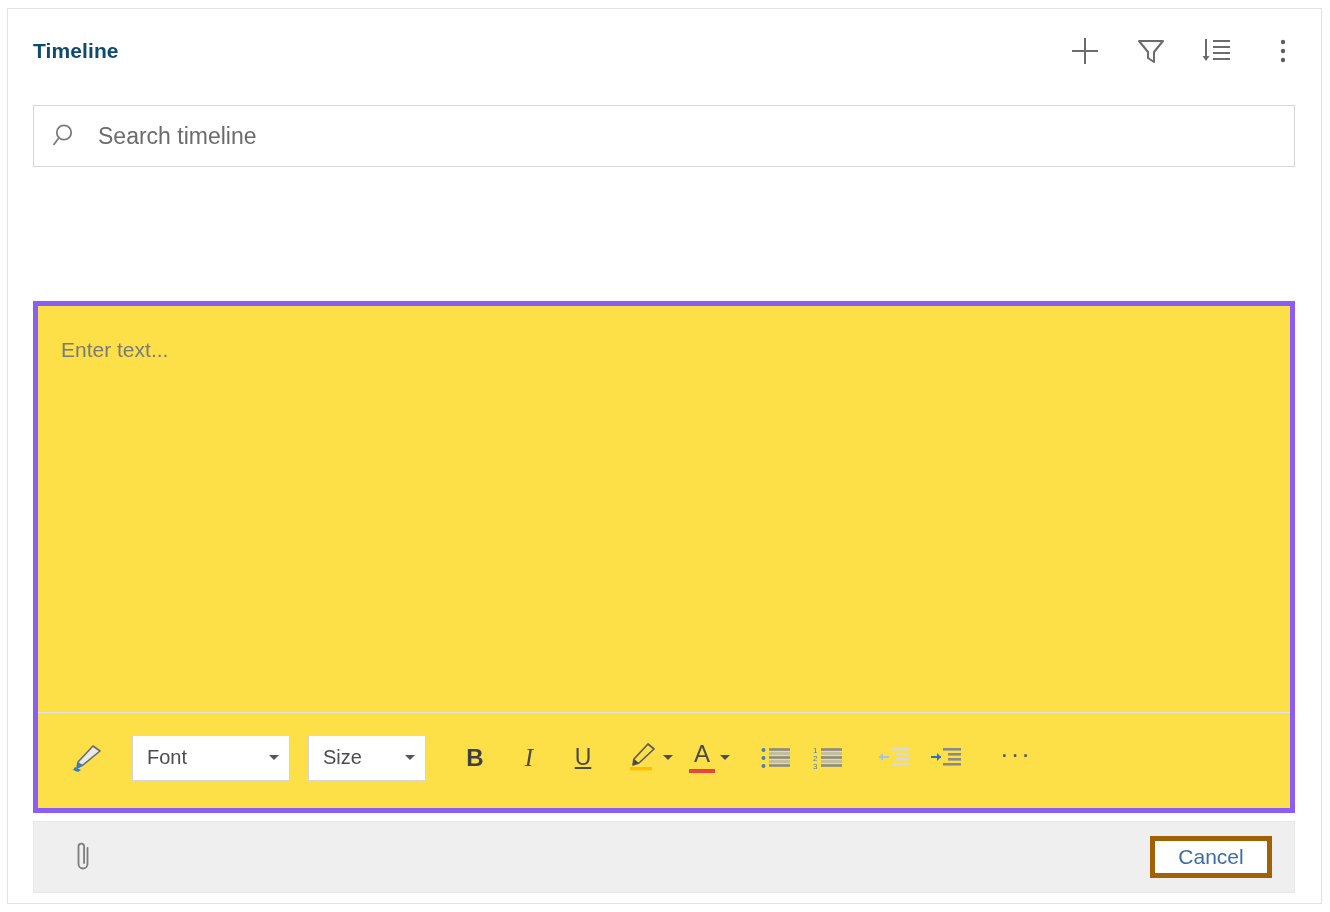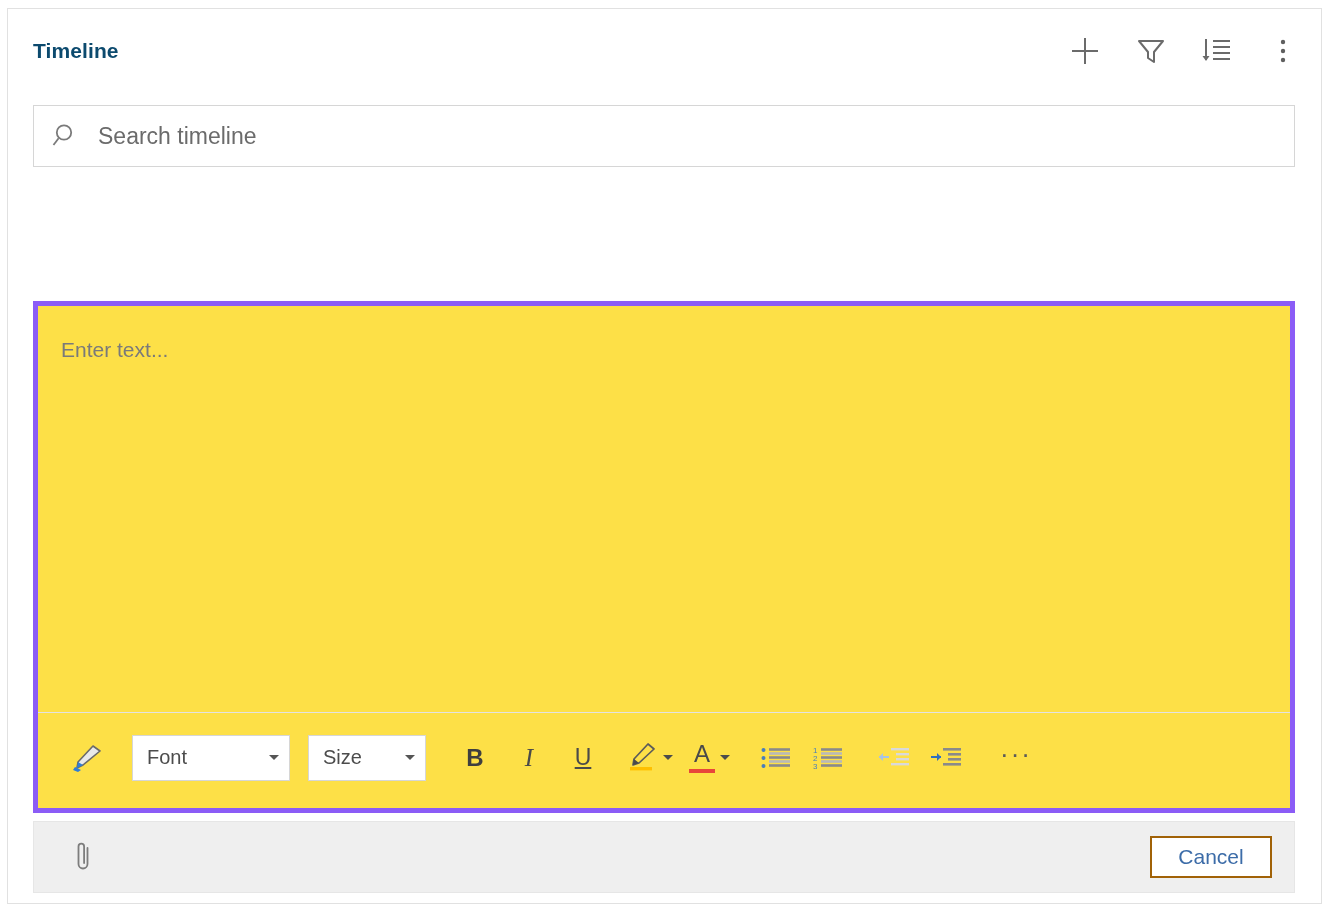--- a/index.html
+++ b/index.html
@@ -270,21 +270,21 @@
     font-family: "Liberation Sans", sans-serif;
     cursor: pointer;
     box-sizing: border-box;
     display: flex;
     align-items: center;
     justify-content: center;
     padding: 0 16px;
   }
   .btn-cancel {
     background: #ffffff;
-    border: 2px solid #a16207;
+    border: 5px solid #a16207;
     color: #3c6ca8;
     min-width: 122px;
   }
   .btn-primary {
     background: #3275b8;
     border: 1px solid #3275b8;
     color: #ffffff;
     min-width: 148px;
   }
 </style>

